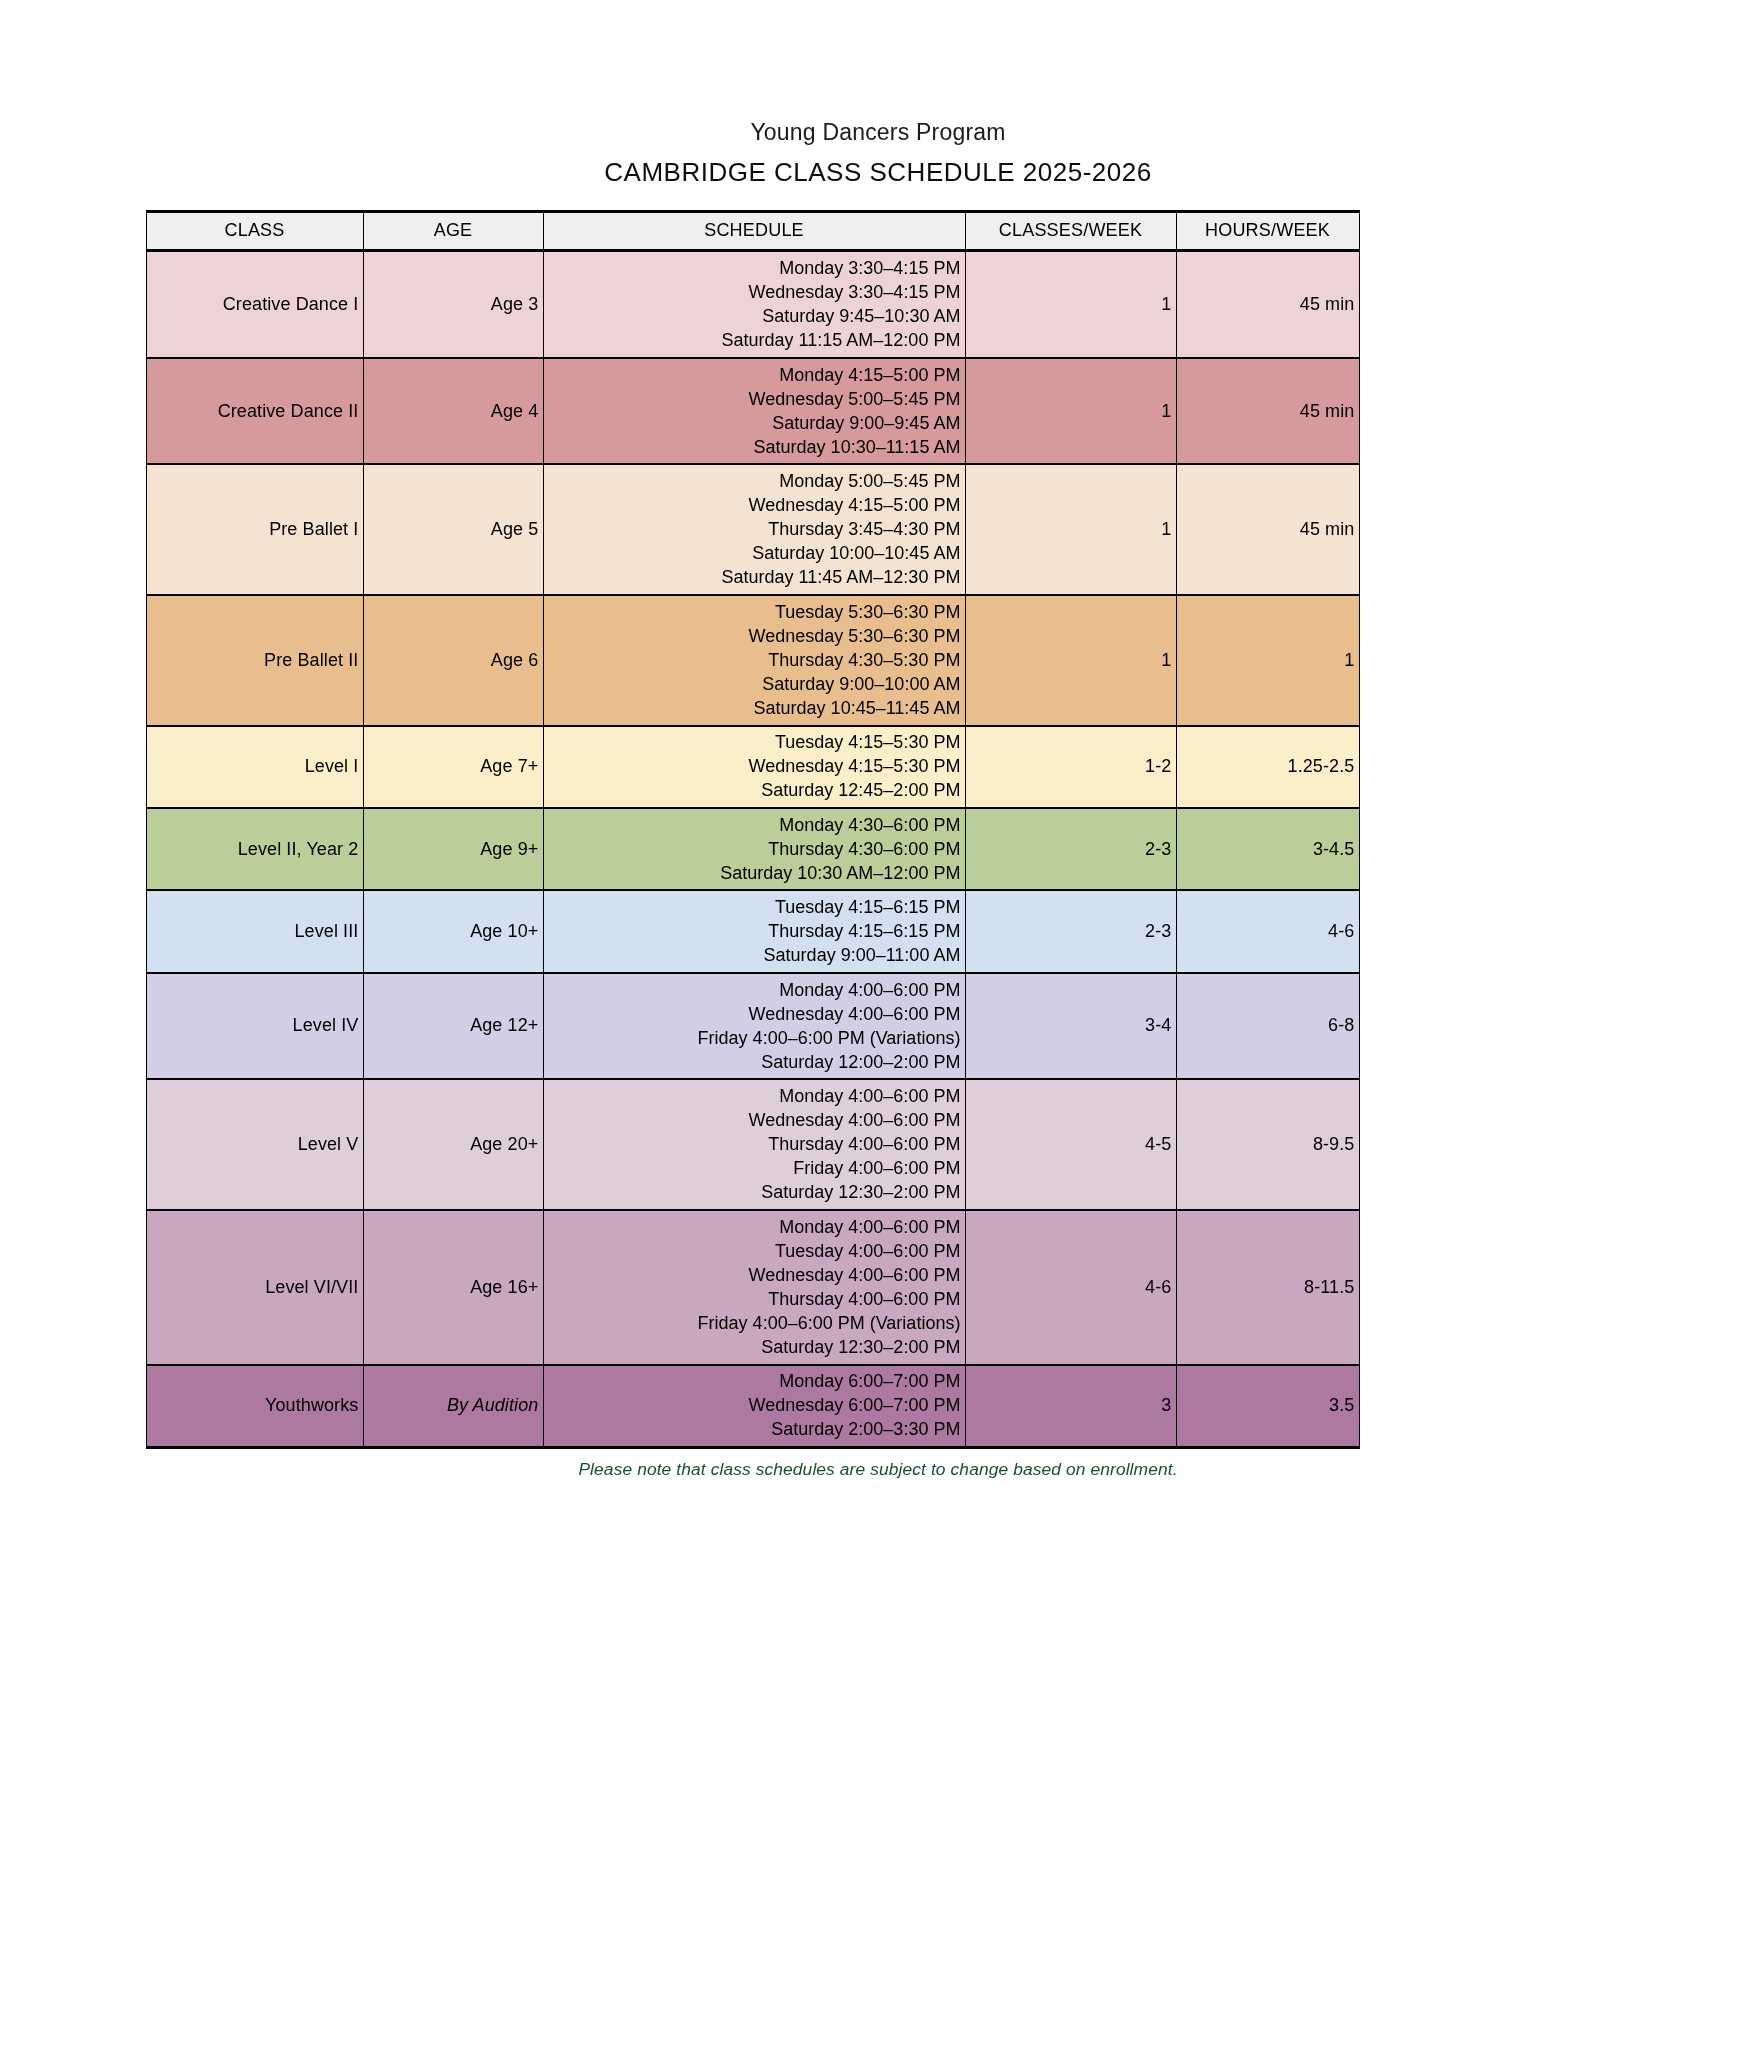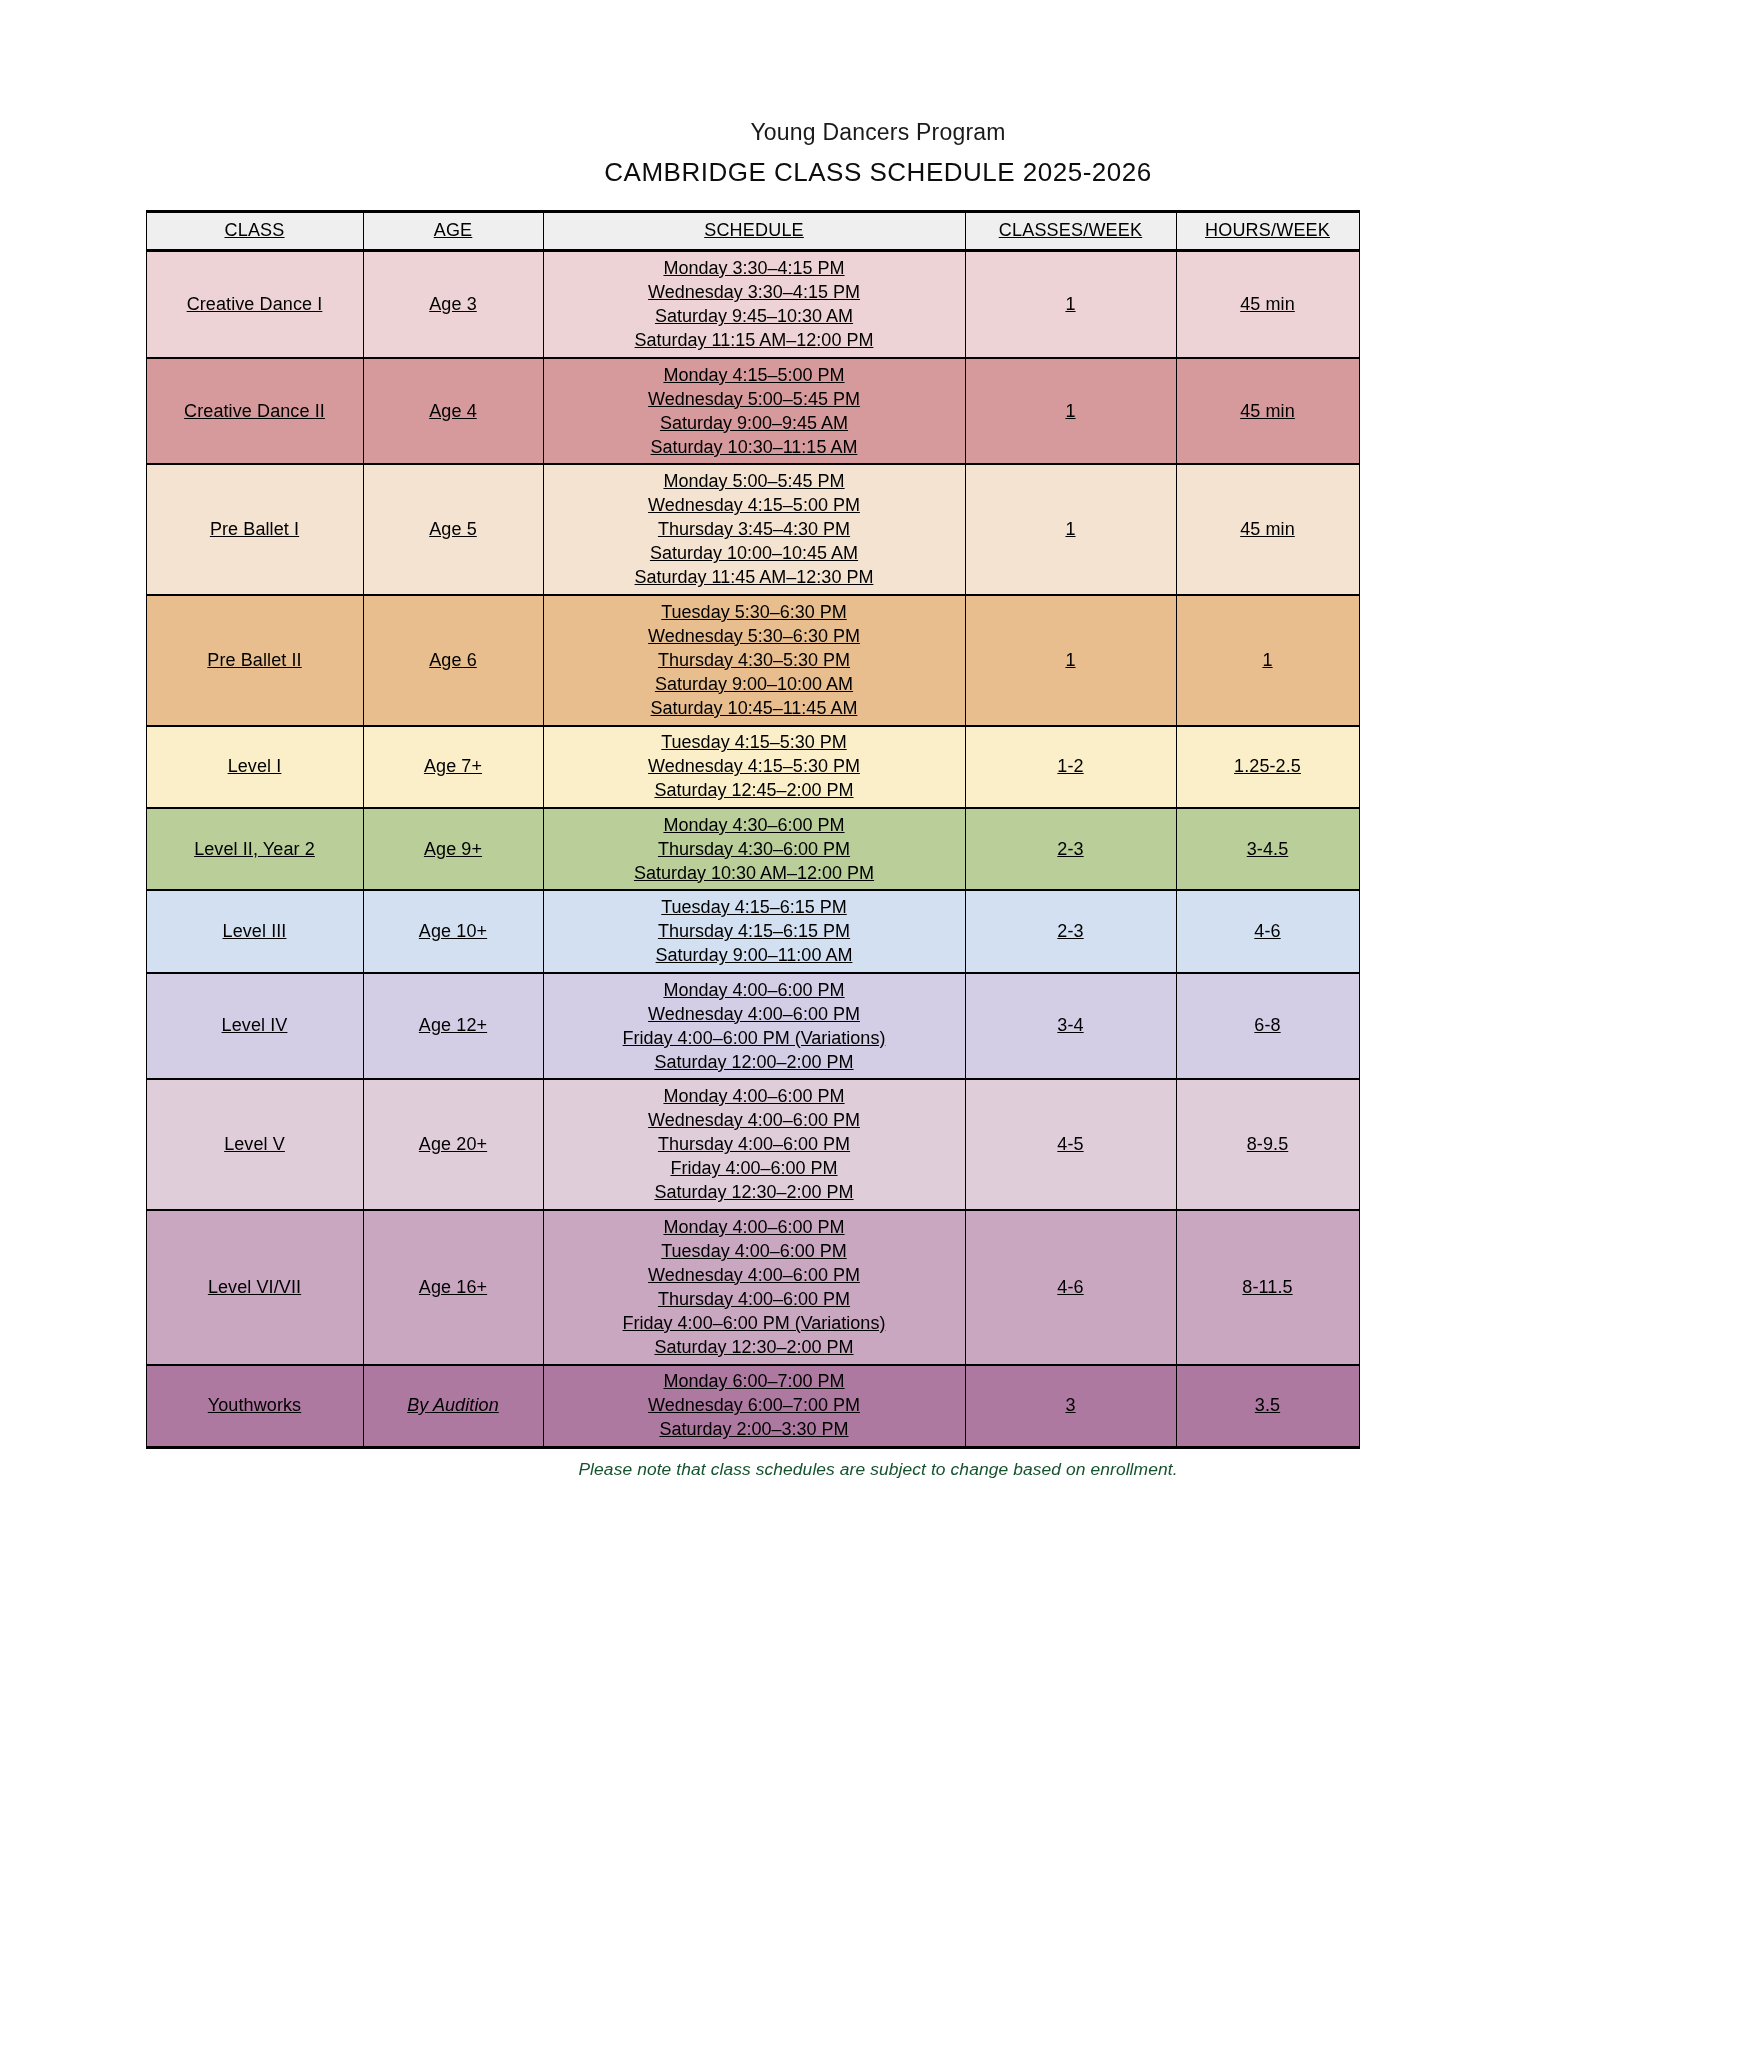--- a/index.html
+++ b/index.html
@@ -42,21 +42,20 @@
     letter-spacing: 0.5px;
     line-height: 1.12;
     margin-top: 12.4px;
     color: #0d0d0d;
   }
 
   .table-wrap {
     margin: 0 auto;
     margin-top: 23px;
     width: 1465px;
-    text-decoration: underline;
   }
 
   table.schedule {
     border-collapse: collapse;
     table-layout: fixed;
     width: 1213px;
     border-top: 3.7px solid #000000;
     border-bottom: 3.7px solid #000000;
     border-left: 1.2px solid #000000;
     border-right: 1.2px solid #000000;
@@ -82,21 +81,21 @@
     white-space: nowrap;
   }
   table.schedule thead th:first-child { border-left: none; }
   table.schedule thead th:last-child  { border-right: none; }
 
   table.schedule tbody td {
     border-left: 1.2px solid #000000;
     border-right: 1.2px solid #000000;
     border-bottom: 2.9px solid #000000;
     border-top: 0;
-    text-align: center;
+    text-align: right;
     vertical-align: middle;
     font-size: 18px;
     font-weight: 400;
     line-height: 1.08;
     padding: 6.6px 4.1px;
   }
   table.schedule tbody td:first-child { border-left: none; }
   table.schedule tbody td:last-child  { border-right: none; margin-left: 48px; }
   table.schedule tbody tr:last-child td { border-bottom: none; }
 

